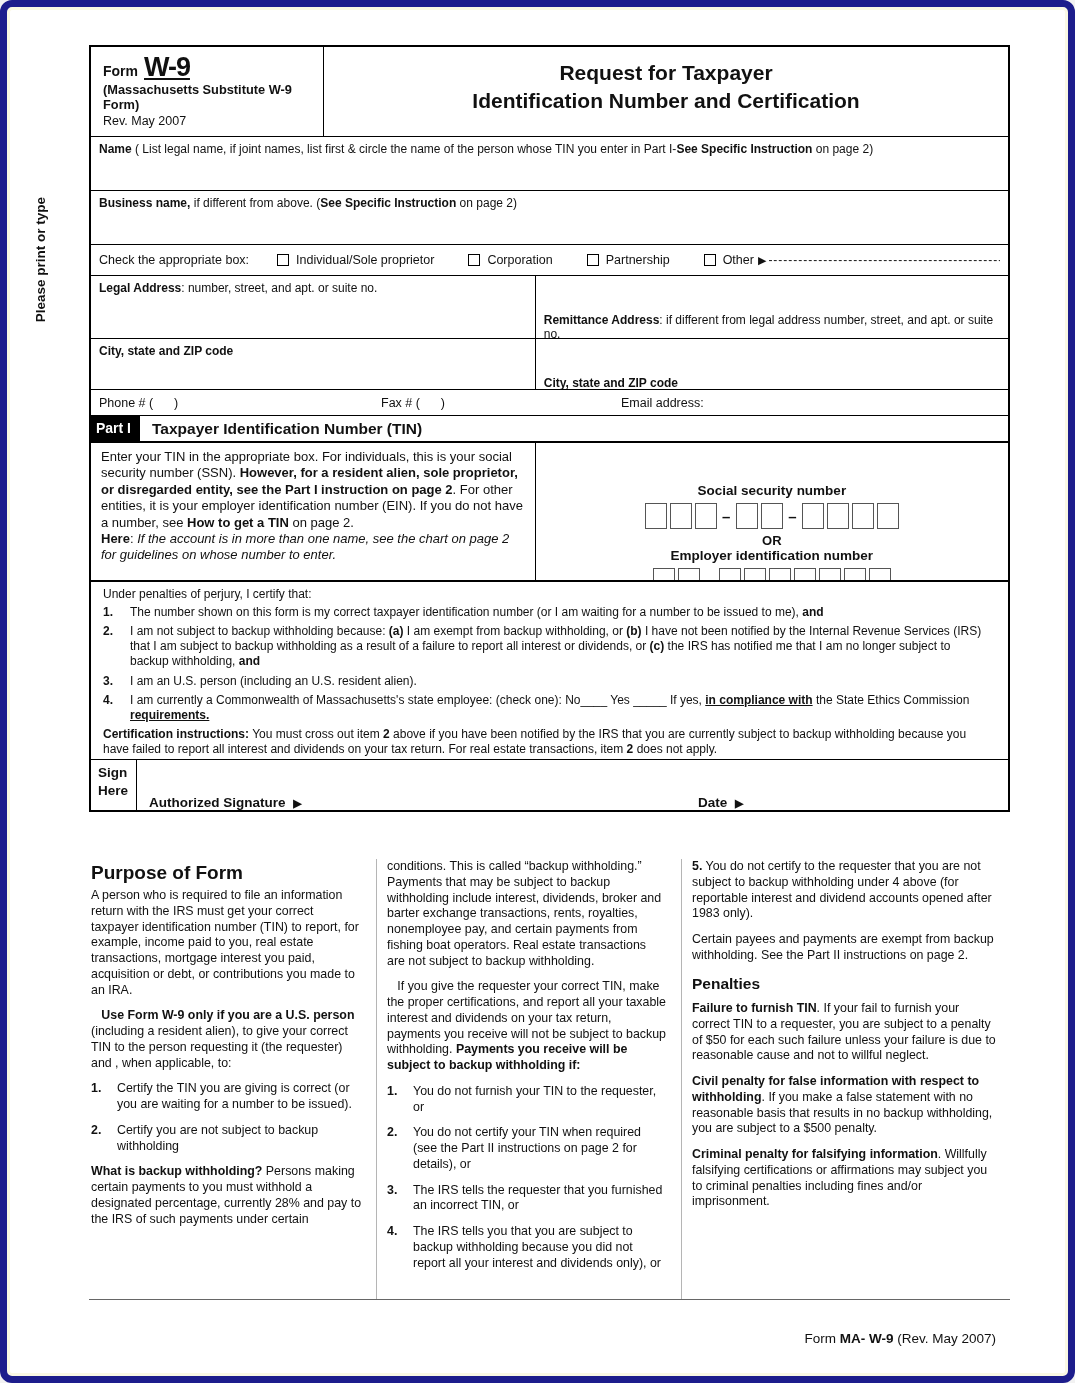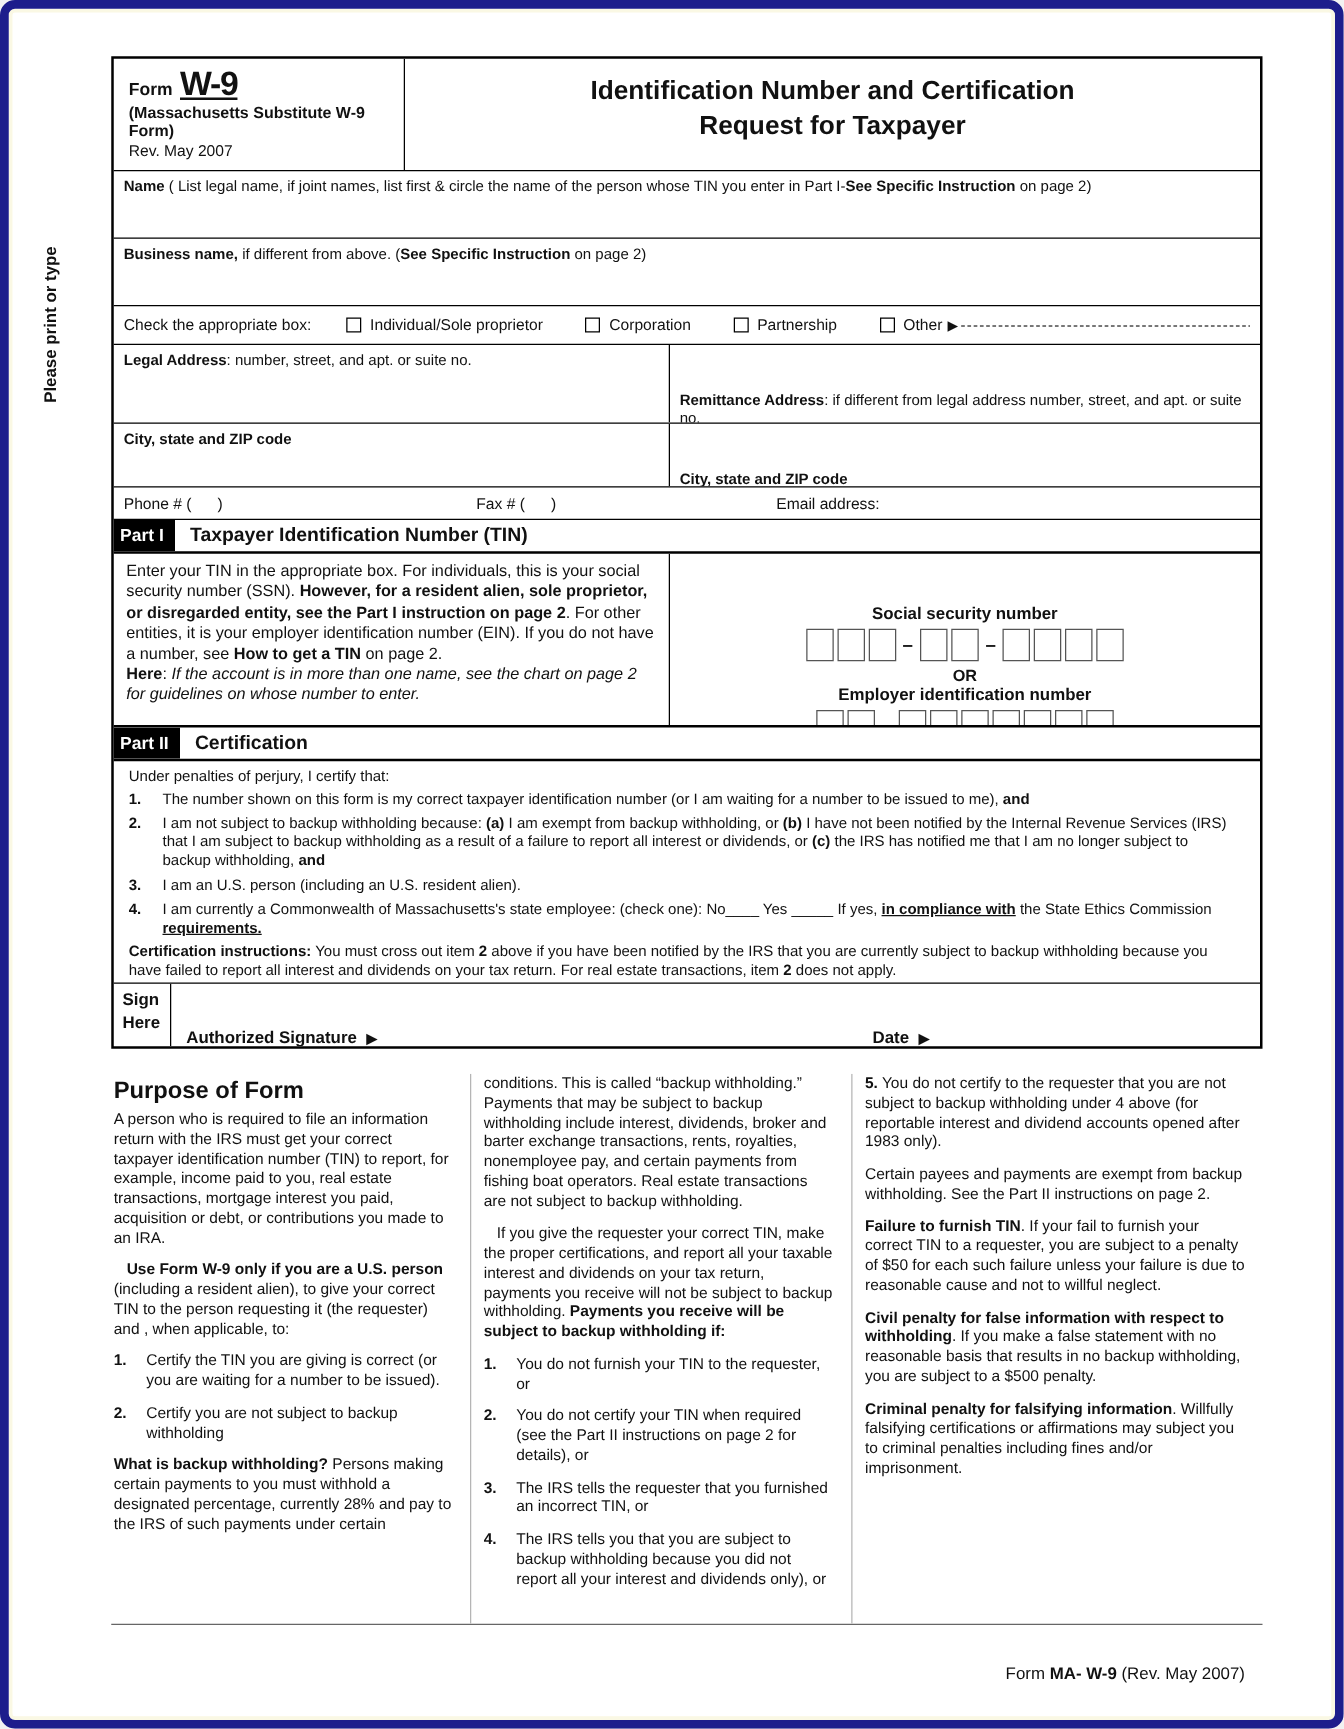--- a/index.html
+++ b/index.html
@@ -122,22 +122,22 @@
       <div class="h-left">
         <div class="h-form-line">
           <span class="h-form-label">Form</span>
           <span class="h-form-number">W-9</span>
         </div>
         <div class="h-sub">(Massachusetts Substitute W-9 Form)</div>
         <div class="h-rev">Rev. May 2007</div>
       </div>
       <div class="h-mid">
         <div class="h-title">
+          <div>Request for Taxpayer</div>
           <div>Identification Number and Certification</div>
-          <div>Request for Taxpayer</div>
         </div>
       </div>
     </div>
 
     <div class="row r-name">
       <span><span style="font-weight: bold;">Name</span><span> ( List legal name, if joint names, list first &amp; circle the name of the person whose TIN you enter in Part I-</span><span style="font-weight: bold;">See Specific Instruction</span><span> on page 2)</span></span>
     </div>
 
     <div class="row r-biz">
       <span><span style="font-weight: bold;">Business name,</span><span> if different from above. (</span><span style="font-weight: bold;">See Specific Instruction</span><span> on page 2)</span></span>
@@ -223,24 +223,20 @@
             <span class="dbox"></span>
             <span class="dbox"></span>
             <span class="dbox"></span>
             <span class="dbox"></span>
             <span class="dbox"></span>
             <span class="dbox"></span>
         </div>
       </div>
     </div>
 
-    <div class="row part-head thick">
-      <span class="part-badge">Part II</span>
-      <span class="part-title">Certification</span>
-    </div>
 
     <div class="row r-p2body">
       <div class="p2-intro">Under penalties of perjury, I certify that:</div>
       <div class="p2-item">
         <span class="p2-num">1.</span>
         <span class="p2-text"><span>The number shown on this form is my correct taxpayer identification number (or I am waiting for a number to be issued to me), </span><span style="font-weight: bold;">and</span></span>
       </div>
       <div class="p2-item">
         <span class="p2-num">2.</span>
         <span class="p2-text"><span>I am not subject to backup withholding because: </span><span style="font-weight: bold;">(a)</span><span> I am exempt from backup withholding, or </span><span style="font-weight: bold;">(b)</span><span> I have not been notified by the Internal Revenue Services (IRS) that I am subject to backup withholding as a result of a failure to report all interest or dividends, or </span><span style="font-weight: bold;">(c)</span><span> the IRS has notified me that I am no longer subject to backup withholding, </span><span style="font-weight: bold;">and</span></span>
@@ -305,20 +301,21 @@
         <span class="txt"><span>The IRS tells the requester that you furnished an incorrect TIN, or</span></span>
       </div>
       <div class="li">
         <span class="num">4.</span>
         <span class="txt"><span>The IRS tells you that you are subject to backup withholding because you did not report all your interest and dividends only), or</span></span>
       </div>
     </div>
     <div class="col col-3">
       <p><span style="font-weight: bold;">5.</span><span> You do not certify to the requester that you are not subject to backup withholding under 4 above (for reportable interest and dividend accounts opened after 1983 only).</span></p>
       <p><span>Certain payees and payments are exempt from backup withholding.  See the Part II instructions on page 2.</span></p>
+      <h3>Penalties</h3>
       <p><span style="font-weight: bold;">Failure to furnish TIN</span><span>.  If your fail to furnish your correct TIN to a requester, you are subject to a penalty of $50 for each such failure unless your failure is due to reasonable cause and not to willful neglect.</span></p>
       <p><span style="font-weight: bold;">Civil penalty for false information with respect to withholding</span><span>.  If you make a false statement with no reasonable basis that results in no backup withholding, you are subject to a $500 penalty.</span></p>
       <p><span style="font-weight: bold;">Criminal penalty for falsifying information</span><span>.  Willfully falsifying certifications or affirmations may subject you to criminal penalties including fines and/or imprisonment.</span></p>
     </div>
   </div>
 
   <div class="footer"><span>Form </span><span style="font-weight: bold;">MA- W-9</span><span> (Rev. May 2007)</span></div>
 
 </div>
 

